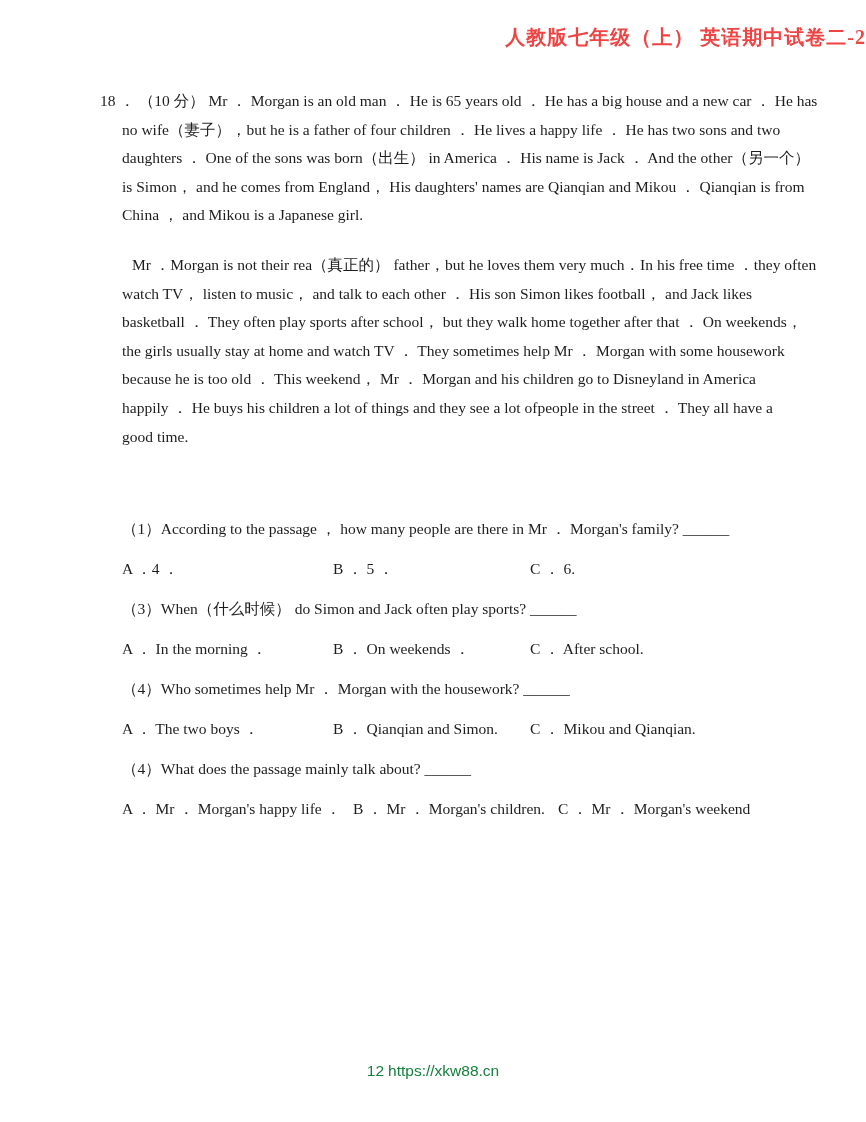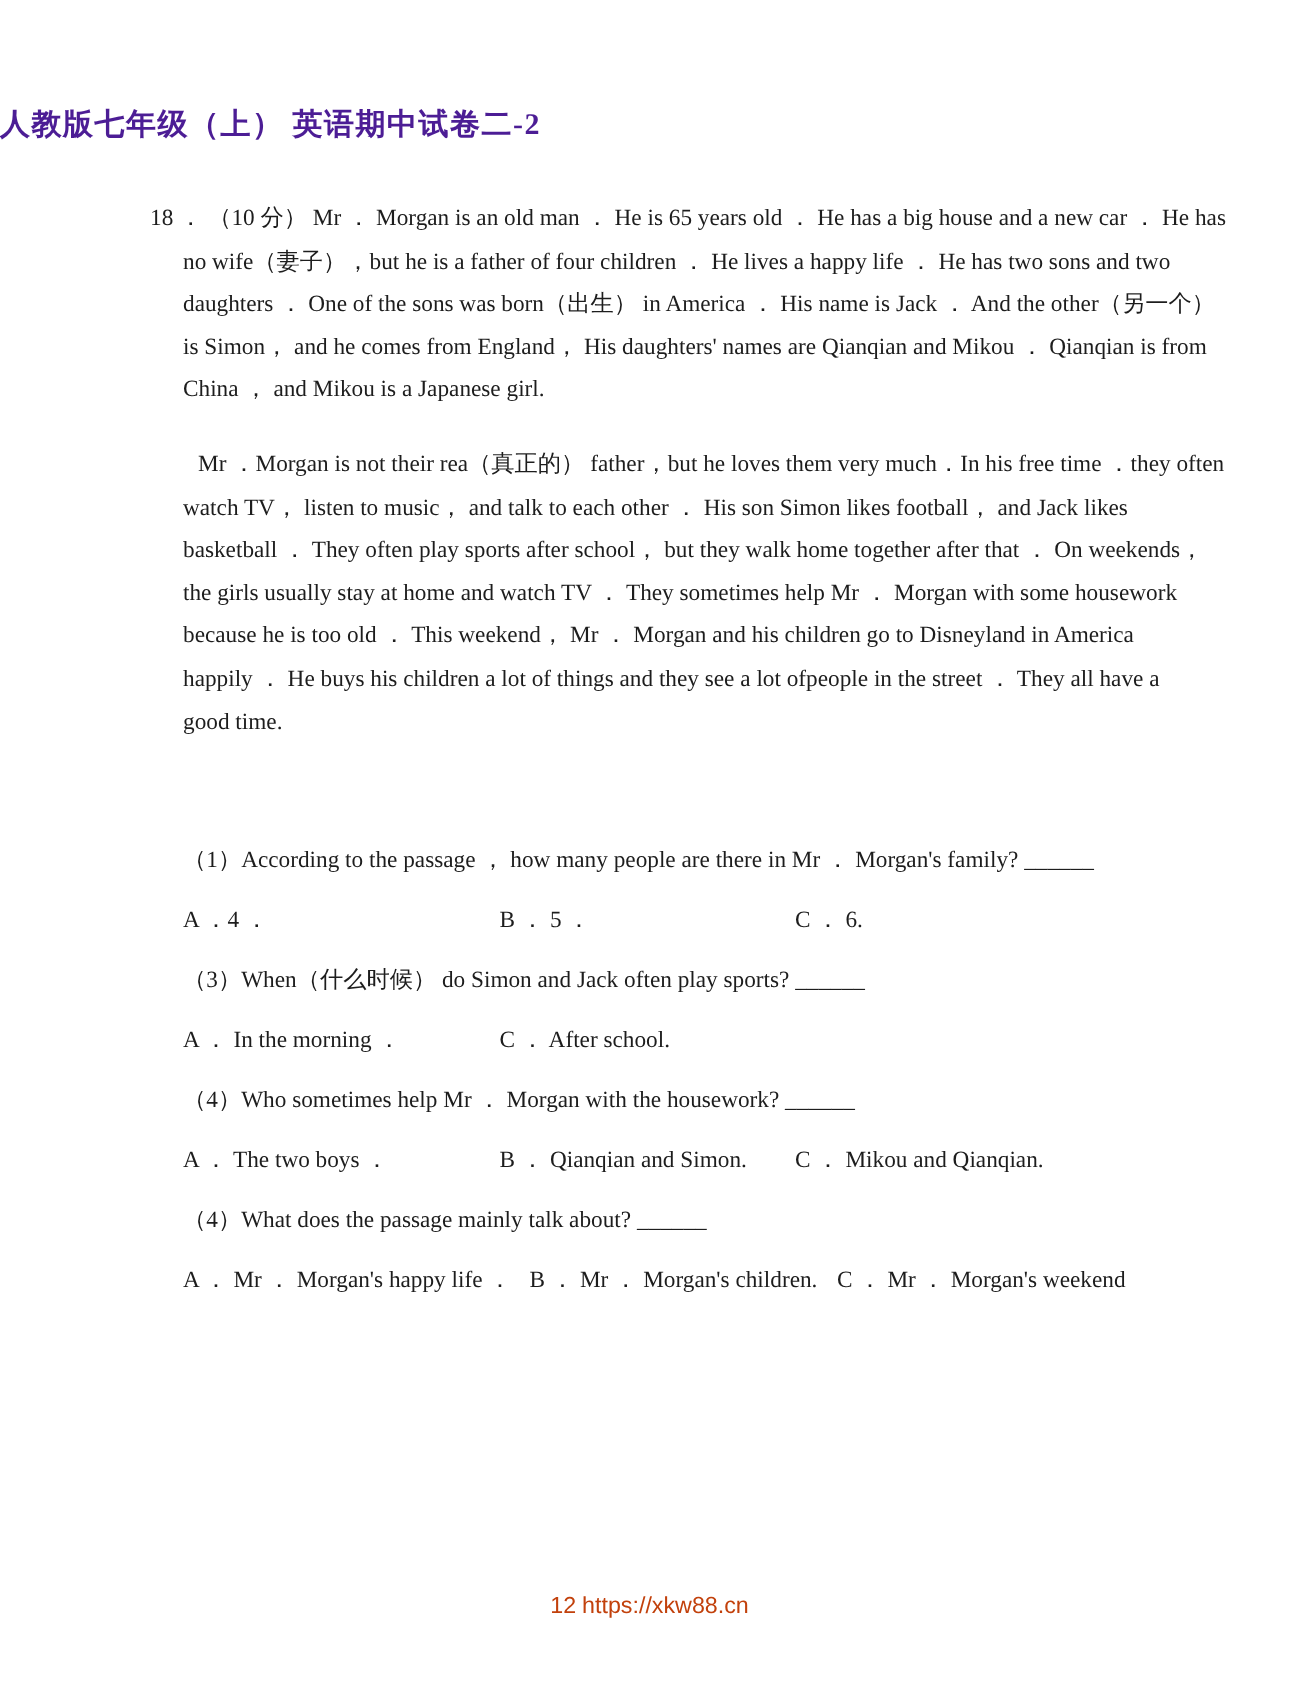--- a/index.html
+++ b/index.html
@@ -16,26 +16,26 @@
     overflow: hidden;
   }
   .page {
     position: relative;
     width: 866px;
     height: 1122px;
     background: #ffffff;
   }
   .doc-title {
     margin: 0;
-    padding-top: 69px;
-    text-align: left;
+    padding-top: 24px;
+    text-align: right;
     font-size: 20px;
     font-weight: 700;
     letter-spacing: 1px;
-    color: #4c1d95;
+    color: #ef4444;
   }
   .passage {
     margin-top: 36px;
     font-size: 15.5px;
     line-height: 28.6px;
   }
   .para { margin: 0; }
   .para .line {
     margin-left: 122px;
     margin-right: 96px;
@@ -72,21 +72,21 @@
   .options.wide-a .opt-a { width: 231px; }
   .options.wide-a .opt-b { width: 205px; }
   .page-footer {
     position: absolute;
     top: 1062px;
     left: 0;
     width: 866px;
     text-align: center;
     font-family: "Liberation Sans", "DejaVu Sans", sans-serif;
     font-size: 15.5px;
-    color: #c2410c;
+    color: #15803d;
   }
   .page-footer span { padding: 0 2px; }
 </style>
 </head>
 <body>
 
 <div class="page">
 
   <h1 class="doc-title">人教版七年级（上） 英语期中试卷二-2</h1>
 
@@ -118,20 +118,21 @@
         <span class="opt opt-b">B ． 5 ．</span>
         <span class="opt opt-c">C ． 6.</span>
       </div>
     </div>
 
 
     <div>
       <div class="q-row">（3）When（什么时候）  do Simon and Jack often play sports? ______</div>
       <div class="q-row options">
         <span class="opt opt-a">A ． In the morning ．</span>
+        <span class="opt opt-b">B ． On weekends ．</span>
         <span class="opt opt-c">C ． After school.</span>
       </div>
     </div>
 
     <div>
       <div class="q-row">（4）Who sometimes help Mr ． Morgan with the housework? ______</div>
       <div class="q-row options">
         <span class="opt opt-a">A ． The two boys ．</span>
         <span class="opt opt-b">B ． Qianqian and Simon.</span>
         <span class="opt opt-c">C ． Mikou and Qianqian.</span>

